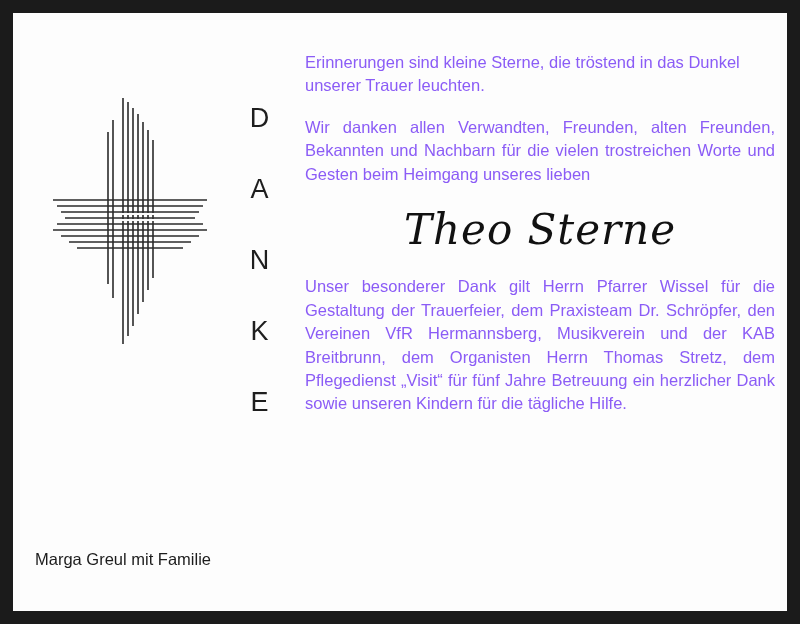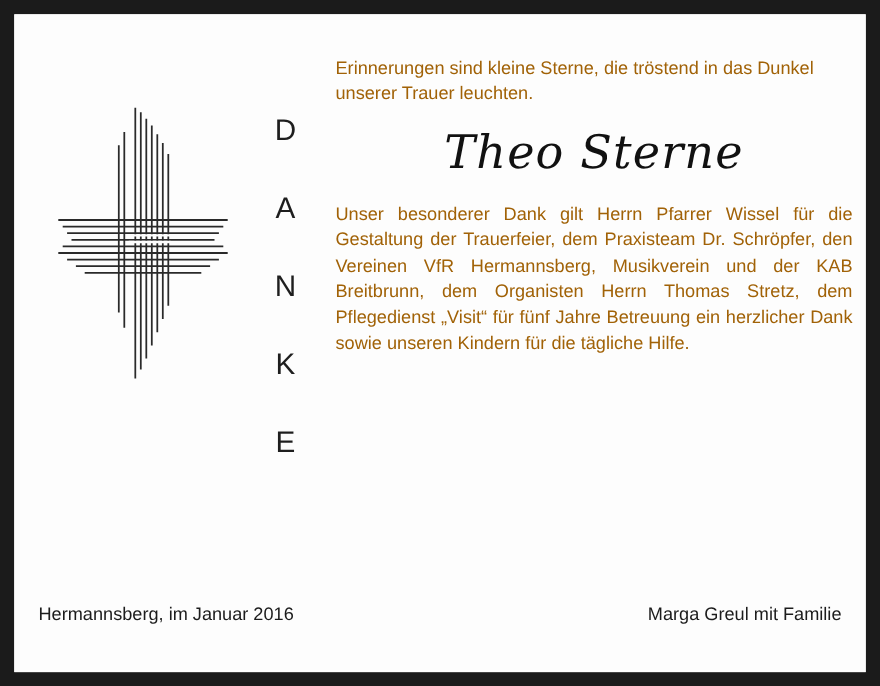--- a/index.html
+++ b/index.html
@@ -58,21 +58,21 @@
   
   .content {
     position: absolute;
     left: 292px;
     top: 38px;
     width: 470px;
   }
   .para {
     font-size: 16.5px;
     line-height: 1.42;
-    color: #a16207;
+    color: #8b5cf6;
     margin: 0 0 21px 0;
   }
   .para.justify {
     text-align: justify;
   }
   .para.tight { margin-bottom: 18px; }
 
   .name {
     font-family: "DejaVu Serif", serif;
     font-style: italic;
@@ -141,23 +141,23 @@
     <div class="danke-col">
       <div class="danke-letter">D</div>
       <div class="danke-letter">A</div>
       <div class="danke-letter">N</div>
       <div class="danke-letter">K</div>
       <div class="danke-letter">E</div>
     </div>
 
     <div class="content">
       <p class="para tight">Erinnerungen sind kleine Sterne, die tröstend in das Dunkel unserer Trauer leuchten.</p>
+      <p class="para justify">Wir danken allen Verwandten, Freunden, alten Freunden, Bekannten und Nachbarn für die vielen trostreichen Worte und Gesten beim Heimgang unseres lieben</p>
       <div class="name">Theo Sterne</div>
       <p class="para justify">Unser besonderer Dank gilt Herrn Pfarrer Wissel für die Gestaltung der Trauerfeier, dem Praxisteam Dr. Schröpfer, den Vereinen VfR Hermannsberg, Musikverein und der KAB Breitbrunn, dem Organisten Herrn Thomas Stretz, dem Pflegedienst „Visit“ für fünf Jahre Betreuung ein herzlicher Dank sowie unseren Kindern für die tägliche Hilfe.</p>
     </div>
 
     <div class="footer">
-      <div class="footer-left">Hermannsberg, im Januar 2016</div>
       <div class="footer-right">Marga Greul mit Familie</div>
     </div>
 
   </div>
 </div>
 
 </body></html>

